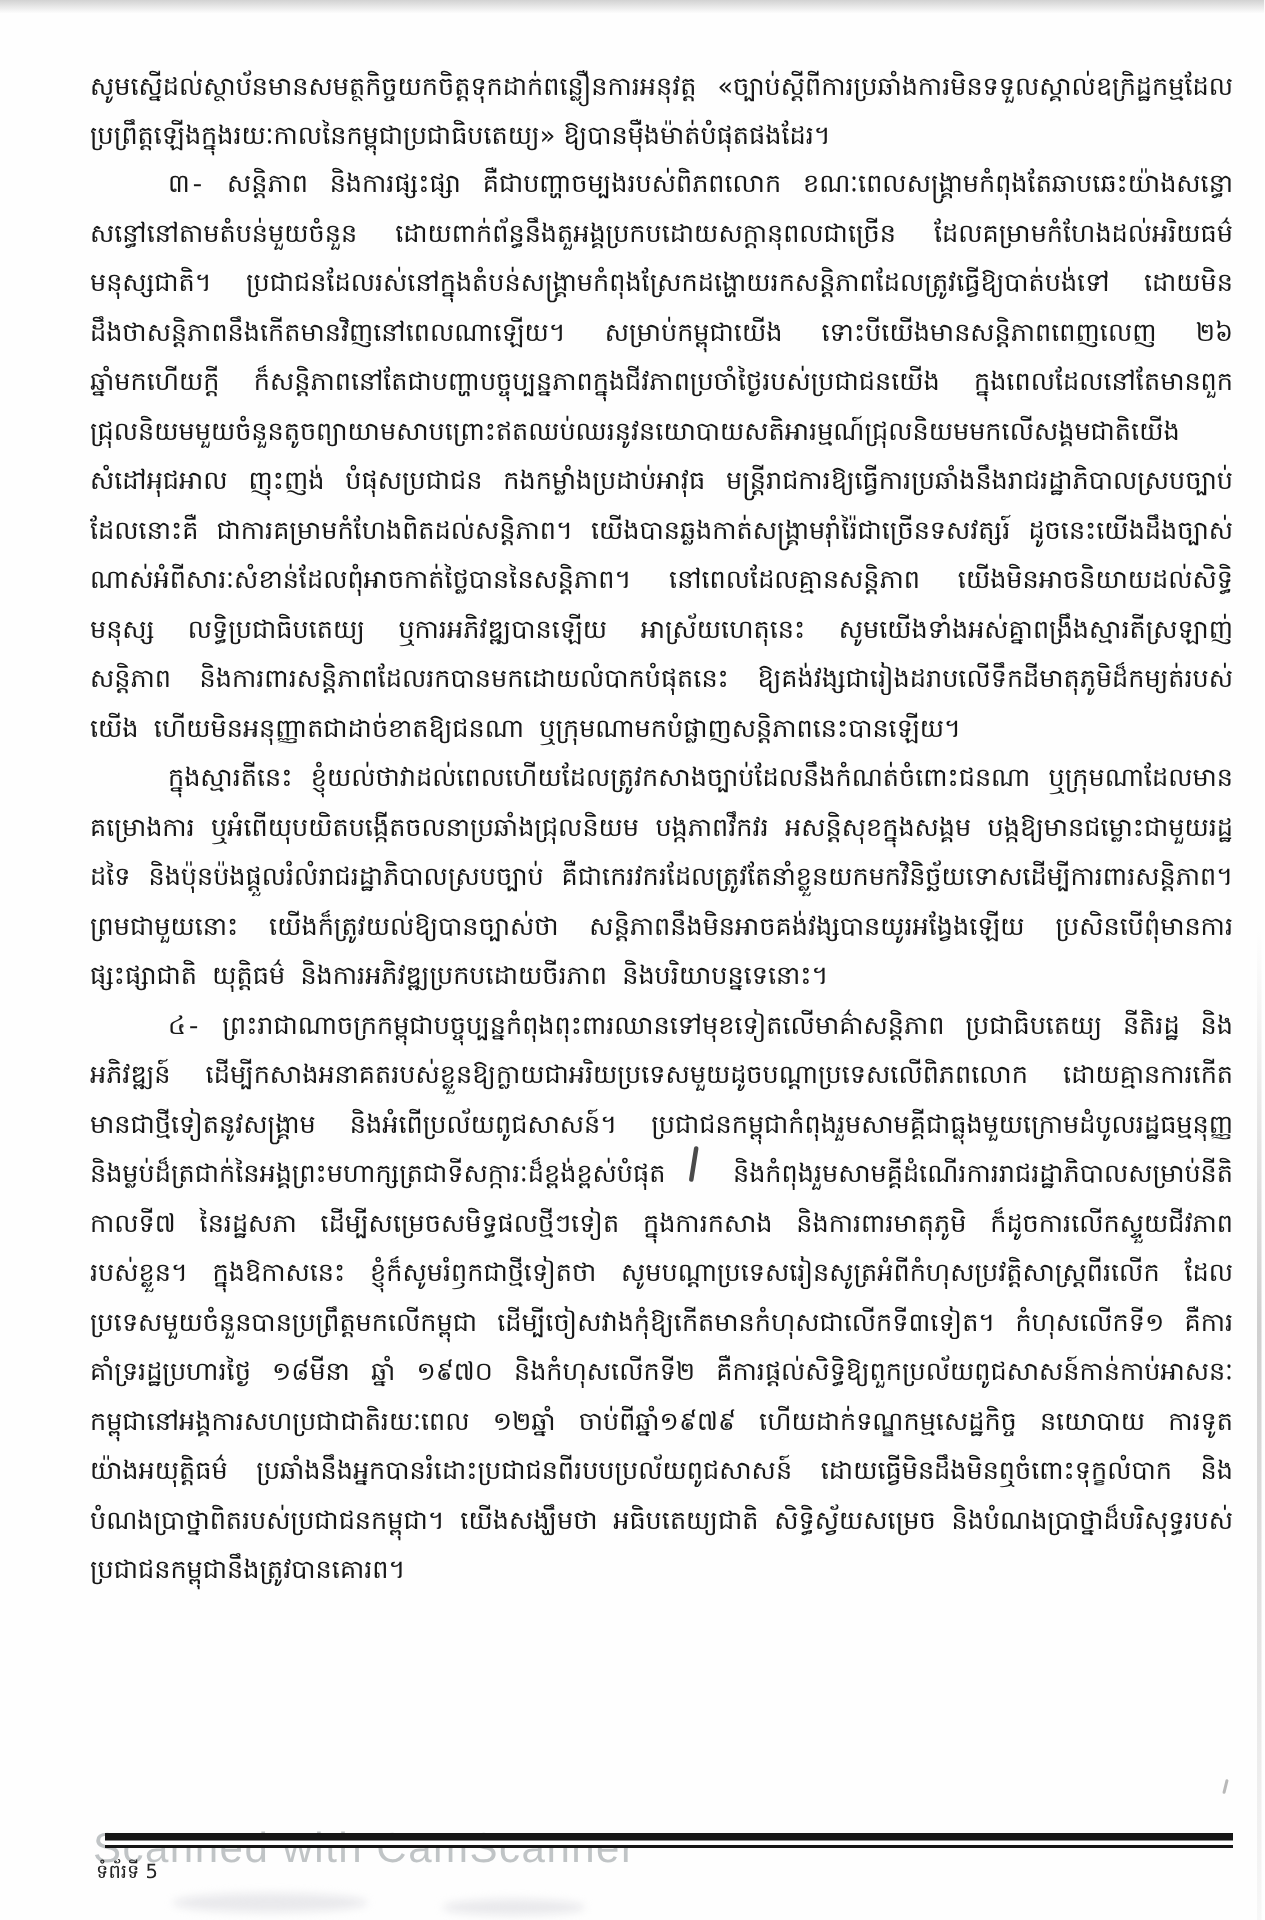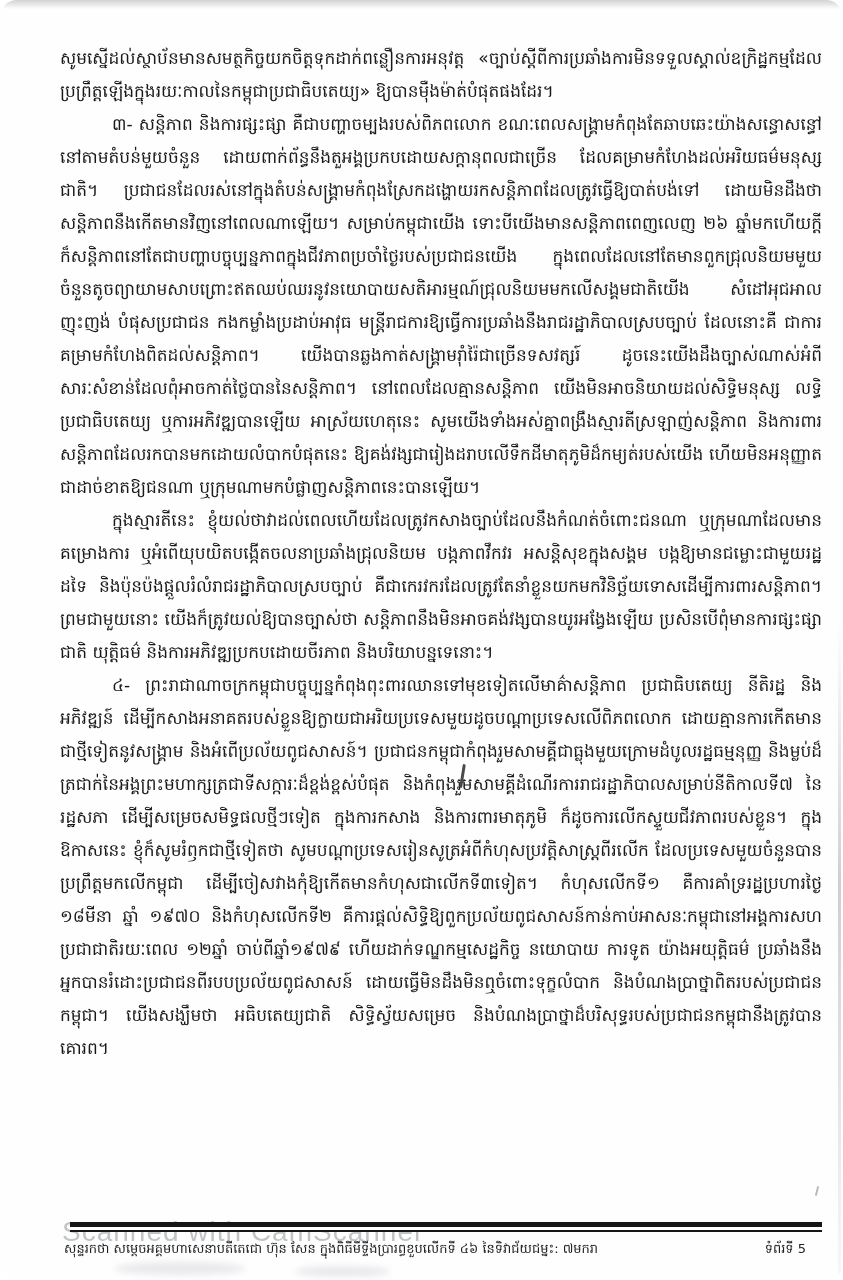--- a/index.html
+++ b/index.html
@@ -2,41 +2,40 @@
 <html lang="km"><head>
 <meta charset="utf-8">
 <style>
   html,body{margin:0;padding:0;background:#ffffff;}
   .page{
     position:relative;
     width:843px;height:1280px;
     background:#fefefe;
     overflow:hidden;
     font-family:"DejaVu Sans","Liberation Sans",sans-serif;
-    border-radius:17px;
   }
   
   .scan-edge-top{
     position:absolute;top:0;left:0;right:0;height:9px;
     background:linear-gradient(to bottom,#d2d2d2,rgba(255,255,255,0));
   }
   .scan-edge-right{
     position:absolute;top:620px;right:2px;width:3px;height:660px;
     background:linear-gradient(to bottom,rgba(200,200,200,0),#cfcfcf 40%,rgba(220,220,220,.2));
   }
   .body-text{
     position:absolute;left:60px;top:42px;width:762px;height:1172px;
     overflow:hidden;
     color:#181818;
     font-size:17px;line-height:33px;
     text-align:justify;
     word-break:break-word;
   }
   .body-text p{margin:0;}
-  .body-text p.indent{text-indent:52px;}
+  .body-text p.indent{text-indent:52px;font-family:Liberation Mono, monospace;}
   .pen-mark{
     position:absolute;left:461px;top:764px;width:3px;height:24px;
     background:#4a4a4a;border-radius:2px;transform:rotate(9deg);
   }
   .stray-tick{
     position:absolute;left:816px;top:1186px;width:2px;height:10px;
     background:#b9b9b9;border-radius:1px;transform:rotate(14deg);
   }
   .footer-rule{
     position:absolute;left:70px;top:1222px;width:752px;height:3px;
@@ -76,20 +75,19 @@
   </div>
 
   <div class="pen-mark"></div>
   <div class="stray-tick"></div>
 
   <div class="watermark">Scanned with CamScanner</div>
 
   <div class="footer-rule"></div>
 
   <div class="footer">
-    <span class="caption">សុន្ទរកថា សម្តេចអគ្គមហាសេនាបតីតេជោ ហ៊ុន សែន ក្នុងពិធីមីទ្ទីងប្រារព្ធខួបលើកទី ៤៦ នៃទិវាជ័យជម្នះ: ៧មករា</span>
     <span class="page-number">ទំព័រទី 5</span>
   </div>
 
   <div class="smudge s1"></div>
   <div class="smudge s2"></div>
 
 </div>
 
 </body></html>

